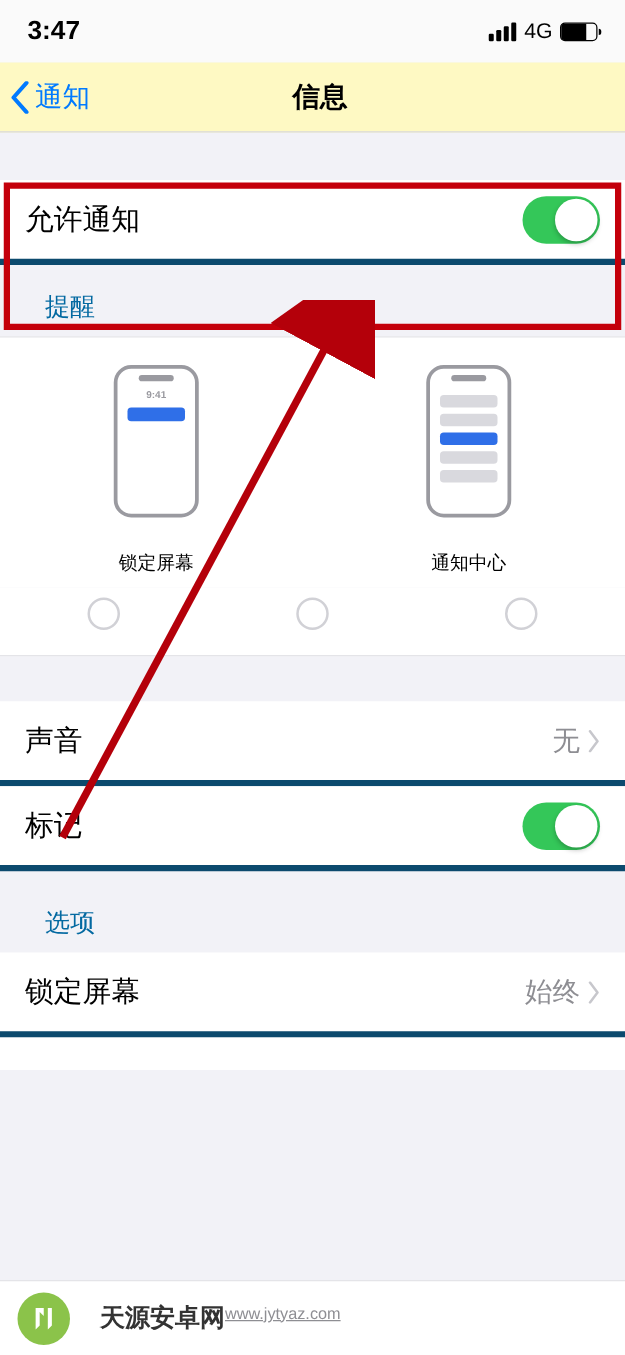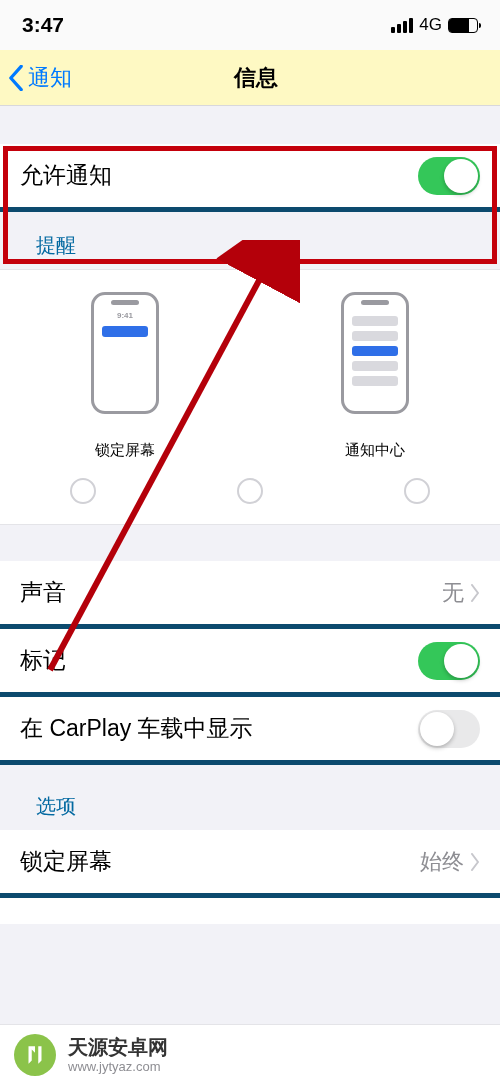--- a/index.html
+++ b/index.html
@@ -62,23 +62,23 @@
   .alert-radio-row { background:#fff; display:flex; justify-content:space-around; padding: 8px 0 20px; border-bottom:1px solid #e4e4e8;}
   .radio { width:26px; height:26px; border:2px solid #d1d1d6; border-radius:50%; cursor:pointer; }
 
   
   .highlight-box { position:absolute; left:3px; right:3px; top:146px; height:118px; border:5px solid #c4000b; pointer-events:none; }
   .arrow-svg { position:absolute; left:40px; top:240px; width:260px; height:440px; pointer-events:none; }
 
   
   .footer { position:absolute; left:0; right:0; bottom:0; height:60px; background:#fff; display:flex; align-items:center; padding:0 14px; gap:12px; border-top:1px solid #e4e4e8; }
   .logo-circle { width:42px; height:42px; border-radius:50%; background:#8bc34a; display:flex; align-items:center; justify-content:center; color:#fff; }
-  .footer-text { display:flex; flex-direction:column; line-height:1.2; }
+  .footer-text { display:flex; flex-direction:row; line-height:1.2;margin-left:12px; }
   .footer-text .a { font-size:20px; font-weight:600; color:#333; }
-  .footer-text .b { font-size:13px; color:#8e8e93; }
+  .footer-text .b { font-size:13px; color:#8e8e93;text-decoration:underline; }
 
   .content-scroll { overflow:hidden; }
   .cutoff-cell { height: 26px; border-bottom:none; }
 </style>
 </head>
 <body>
 
 <div class="screen">
 
   <div class="status-bar">
@@ -159,26 +159,20 @@
       </div>
     </div>
 
     <div class="cell">
       <div class="cell-label">标记</div>
       <div class="switch switch-on">
           <div class="switch-knob"></div>
         </div>
     </div>
 
-    <div class="cell">
-      <div class="cell-label">在 CarPlay 车载中显示</div>
-      <div class="switch switch-off">
-          <div class="switch-knob"></div>
-        </div>
-    </div>
 
     <div class="section-header" style="padding-top:28px">选项</div>
 
     <div class="cell">
       <div class="cell-label">锁定屏幕</div>
       <div class="cell-value">
         <span>始终</span>
         <svg viewBox="0 0 10 18">
             <path d="M2 1 L8 9 L2 17" stroke="#c7c7cc" stroke-width="2" fill="none" stroke-linecap="round" stroke-linejoin="round"></path>
           </svg>

